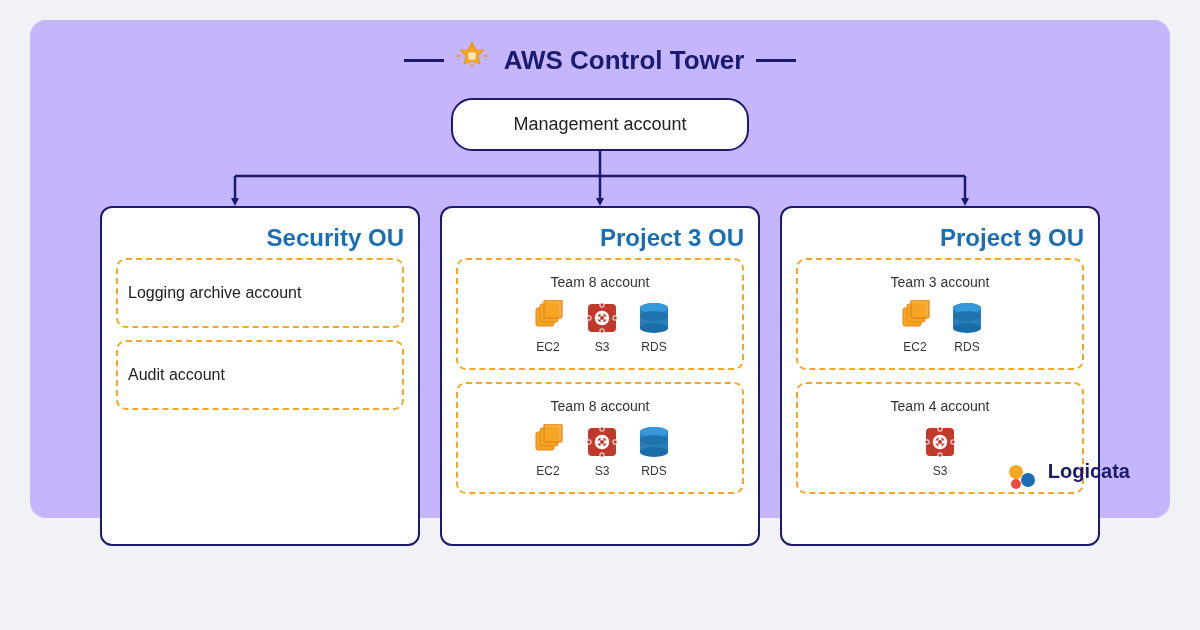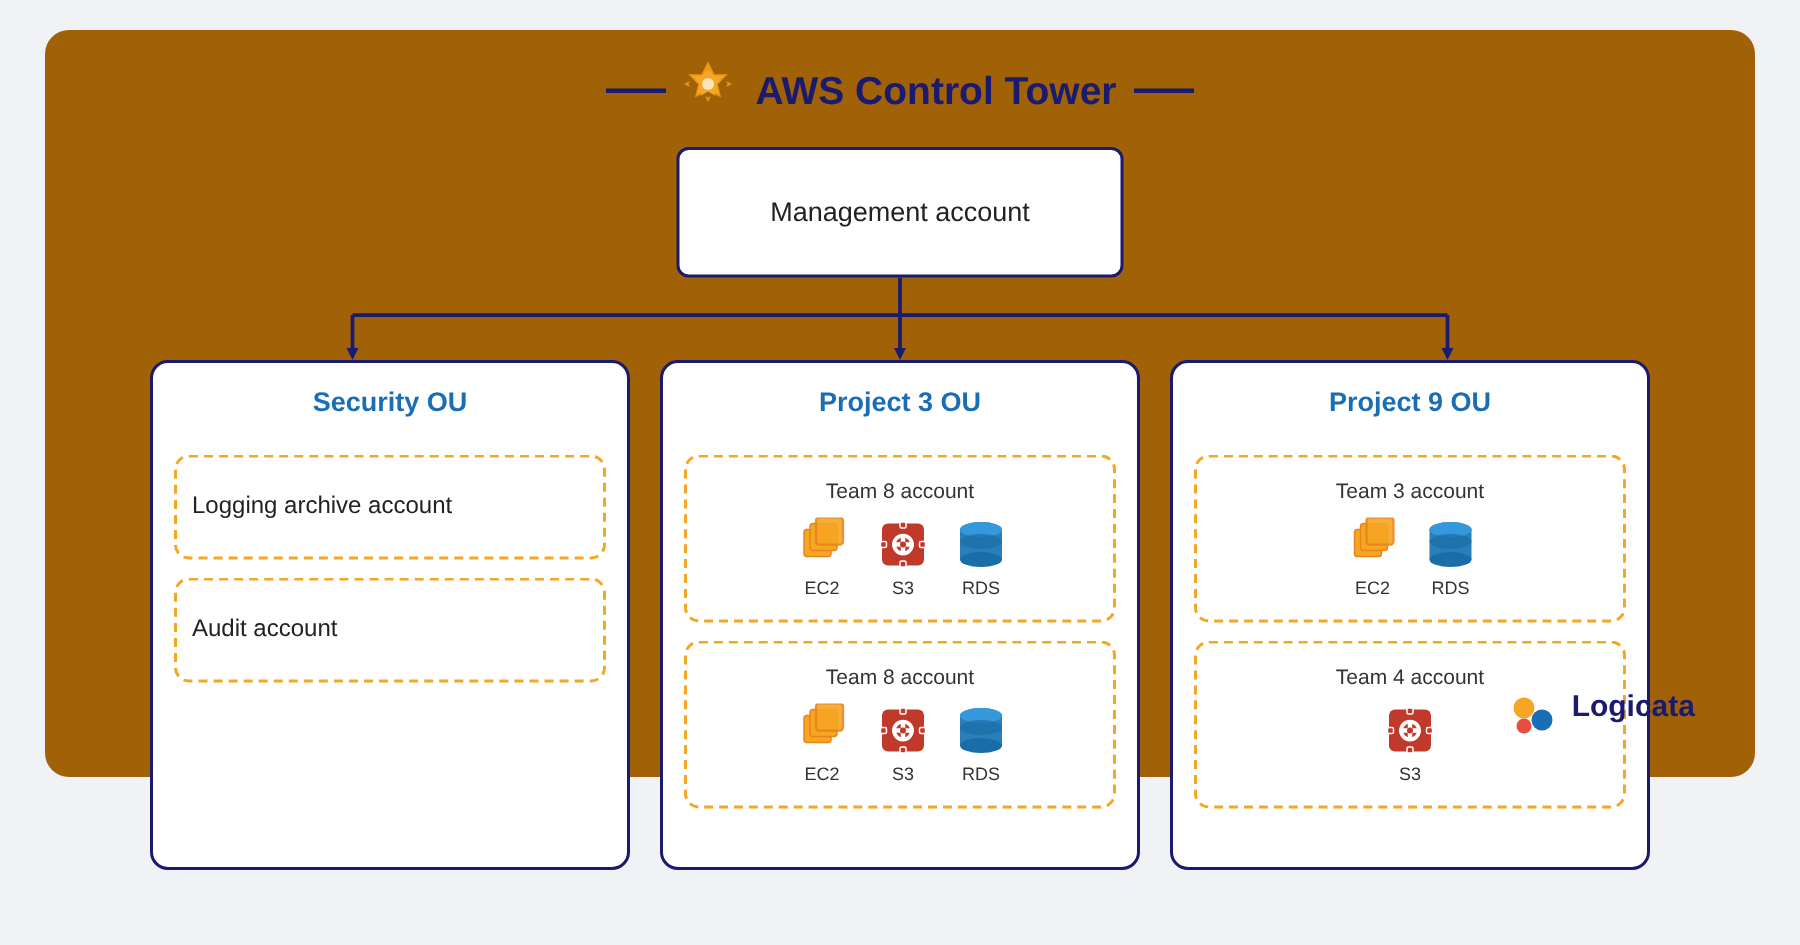--- a/index.html
+++ b/index.html
@@ -5,21 +5,21 @@
     * { box-sizing: border-box; margin: 0; padding: 0; }
     body {
       width: 1200px;
       height: 630px;
       background: #f0f2f5;
       font-family: 'Segoe UI', Arial, sans-serif;
       overflow: hidden;
       position: relative;
     }
     .main-container {
-      background: #a16207;
+      background: #c4b5fd;
       margin: 20px 30px;
       border-radius: 16px;
       width: 1140px;
       height: 498px;
       position: relative;
       padding: 20px 30px;
     }
     
     .title-area {
       display: flex;
@@ -48,22 +48,22 @@
       color: #1a1a6e;
     }
     
     .mgmt-row {
       display: flex;
       justify-content: center;
       margin-bottom: 0px;
     }
     .mgmt-box {
       border: 2px solid #1a1a6e;
-      border-radius: 8px;
-      padding: 31px 60px;
+      border-radius: 21px;
+      padding: 14px 60px;
       font-size: 18px;
       color: #222;
       background: white;
       position: relative;
     }
     
     .ou-row {
       display: flex;
       gap: 20px;
       justify-content: center;
@@ -71,25 +71,25 @@
     }
     .ou-box {
       border: 2px solid #1a1a6e;
       border-radius: 12px;
       padding: 16px 14px 14px 14px;
       width: 320px;
       min-height: 340px;
       background: white;
     }
     .ou-title {
-      text-align: center;
-      font-size: 18px;
+      text-align: right;
+      font-size: 24px;
       font-weight: 700;
       color: #1a6eb5;
-      margin-bottom: 24px;
+      margin-bottom: 6px;
     }
     
     .account-box {
       border: 2px dashed #f5a623;
       border-radius: 10px;
       padding: 14px 10px;
       margin-bottom: 12px;
       background: white;
     }
     .account-label {

